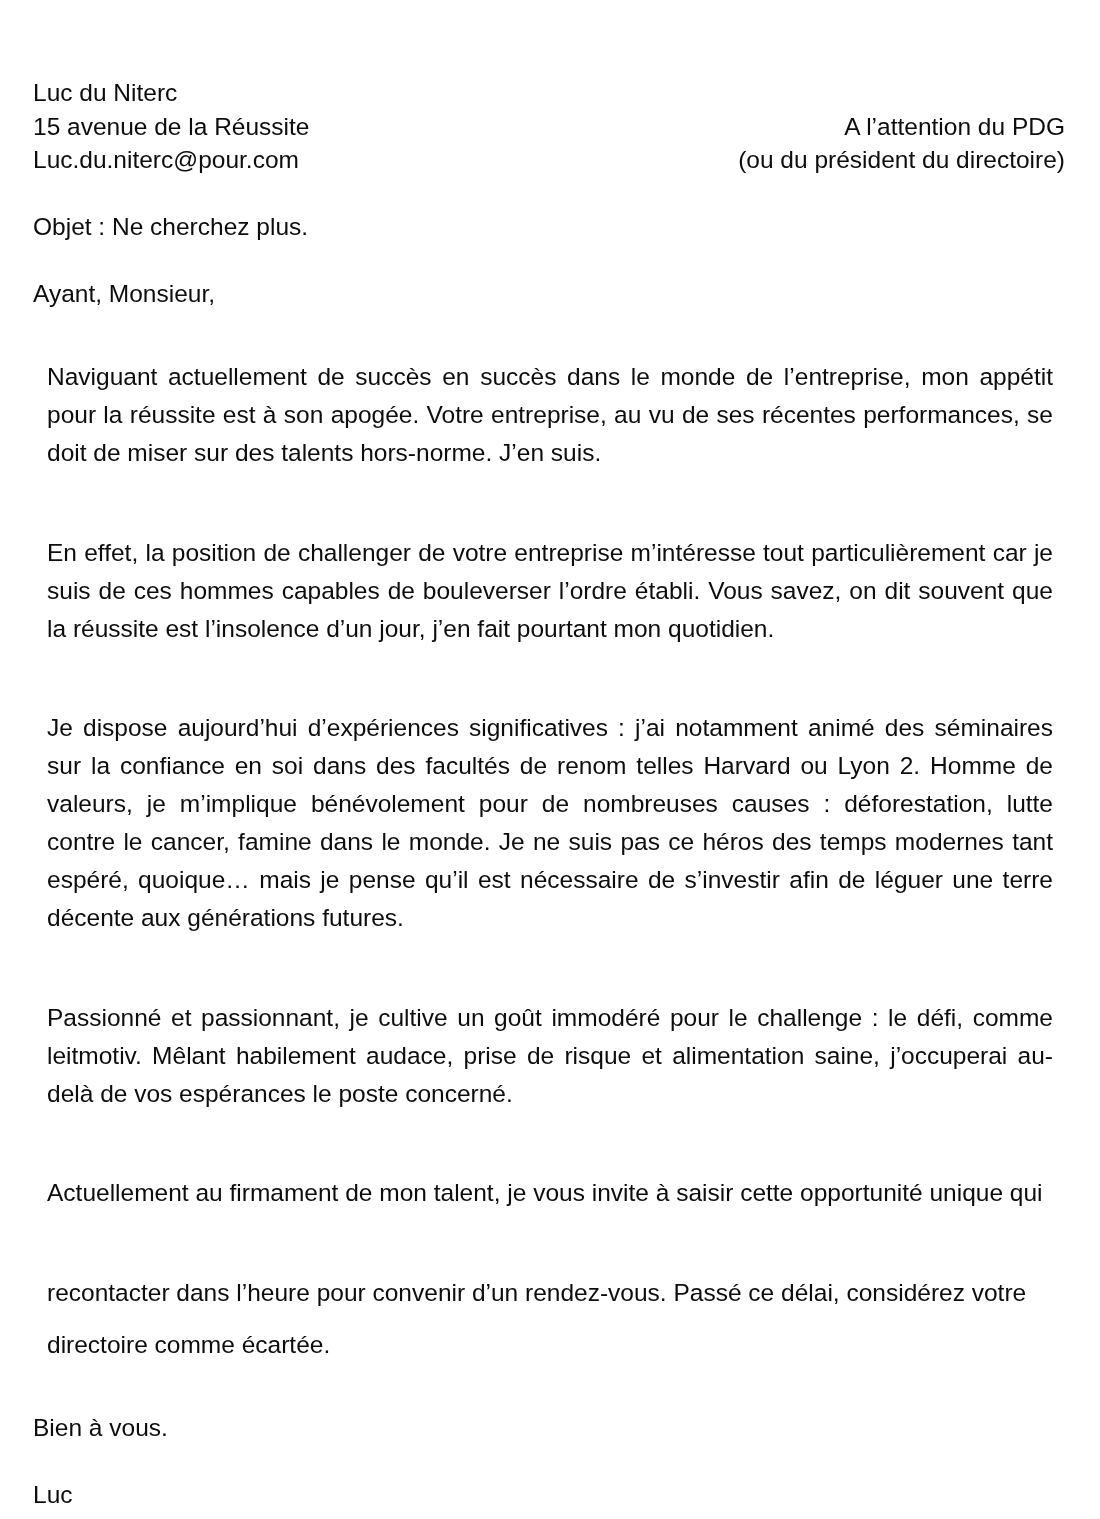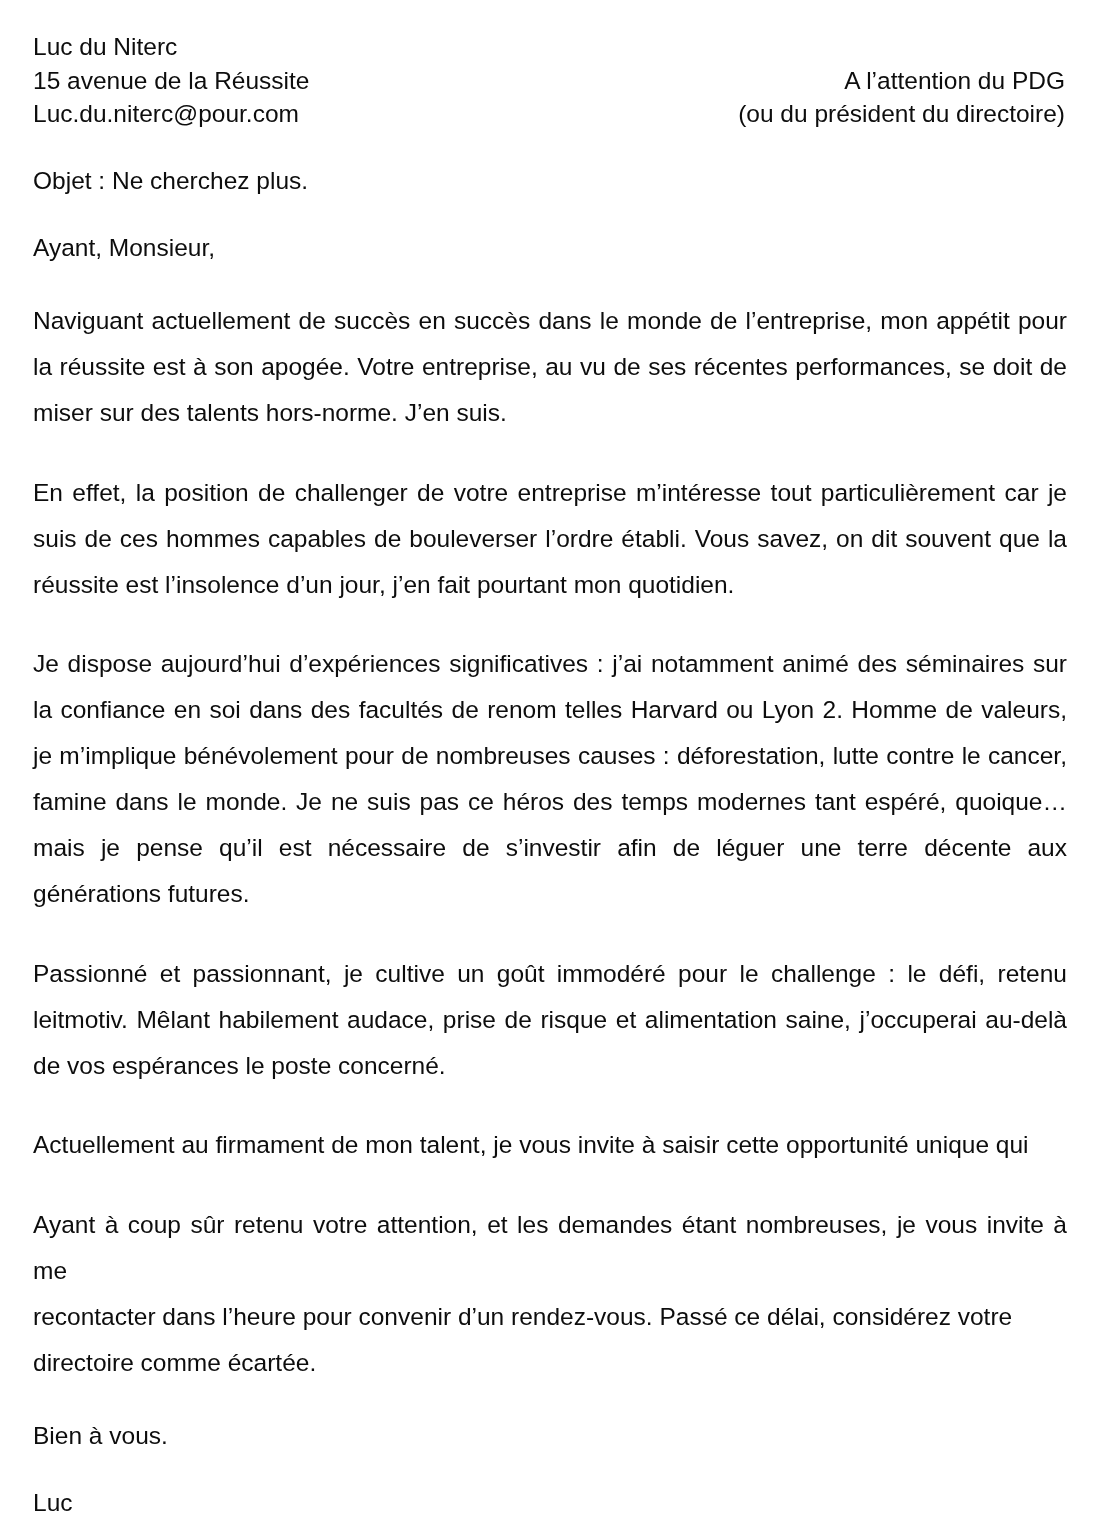--- a/index.html
+++ b/index.html
@@ -27,37 +27,38 @@
   .line {
     font-size: 24.5px;
     line-height: 33.5px;
     color: #0d0d0d;
     white-space: pre-wrap;
   }
   .header-row {
     display: flex;
     align-items: center;
     justify-content: space-between;
+    margin-top: 46px;
   }
   .sender {
     flex: 0 0 auto;
   }
   .recipient {
     flex: 0 0 auto;
     text-align: right;
     padding-top: 33.5px;
     padding-right: 2px;
   }
   .para {
     font-size: 24.5px;
-    line-height: 46px;
+    line-height: 38px;
     color: #0d0d0d;
     text-align: justify;
     text-justify: inter-word;
-    margin: 0;
+    margin: 14px;
     hyphens: none;
   }
   .para.last-line-natural {
     text-align-last: left;
   }
   .spacer-1 { height: 33.5px; }
   .spacer-2 { height: 67px; }
   .block-gap { height: 33.5px; }
   .footnote {
     font-size: 24.5px;
@@ -100,32 +101,31 @@
     <div class="block-gap"></div>
 
     <p class="para last-line-natural">En effet, la position de challenger de votre entreprise m’intéresse tout particulièrement car je suis de ces hommes capables de bouleverser l’ordre établi. Vous savez, on dit souvent que la réussite est l’insolence d’un jour, j’en fait pourtant mon quotidien.</p>
 
     <div class="block-gap"></div>
 
     <p class="para last-line-natural">Je dispose aujourd’hui d’expériences significatives : j’ai notamment animé des séminaires sur la confiance en soi dans des facultés de renom telles Harvard ou Lyon 2. Homme de valeurs, je m’implique bénévolement pour de nombreuses causes : déforestation, lutte contre le cancer, famine dans le monde. Je ne suis pas ce héros des temps modernes tant espéré, quoique… mais je pense qu’il est nécessaire de s’investir afin de léguer une terre décente aux générations futures.</p>
 
     <div class="block-gap"></div>
 
-    <p class="para last-line-natural">Passionné et passionnant, je cultive un goût immodéré pour le challenge : le défi, retenu leitmotiv. Mêlant habilement audace, prise de risque et alimentation saine, j’occuperai au-delà de vos espérances le poste concerné.</p>
+    <p class="para last-line-natural">Passionné et passionnant, je cultive un goût immodéré pour le challenge : le défi, comme leitmotiv. Mêlant habilement audace, prise de risque et alimentation saine, j’occuperai au-delà de vos espérances le poste concerné.</p>
 
     <div class="block-gap"></div>
 
     <div>
       <p class="para last-line-natural nowrap-break">Actuellement au firmament de mon talent, je vous invite à saisir cette opportunité unique qui</p>
     </div>
 
     <div class="block-gap"></div>
 
     <div>
-      <p class="para last-line-natural nowrap-break">Ayant à coup sûr retenu votre attention, et les demandes étant nombreuses, je vous invite à me</p>
       <p class="para last-line-natural nowrap-break">recontacter dans l’heure pour convenir d’un rendez-vous. Passé ce délai, considérez votre</p>
       <p class="para last-line-natural nowrap-break">directoire comme écartée.</p>
     </div>
 
     <div class="block-gap"></div>
 
     <div class="line">Bien à vous.</div>
 
     <div class="spacer-1"></div>
 

